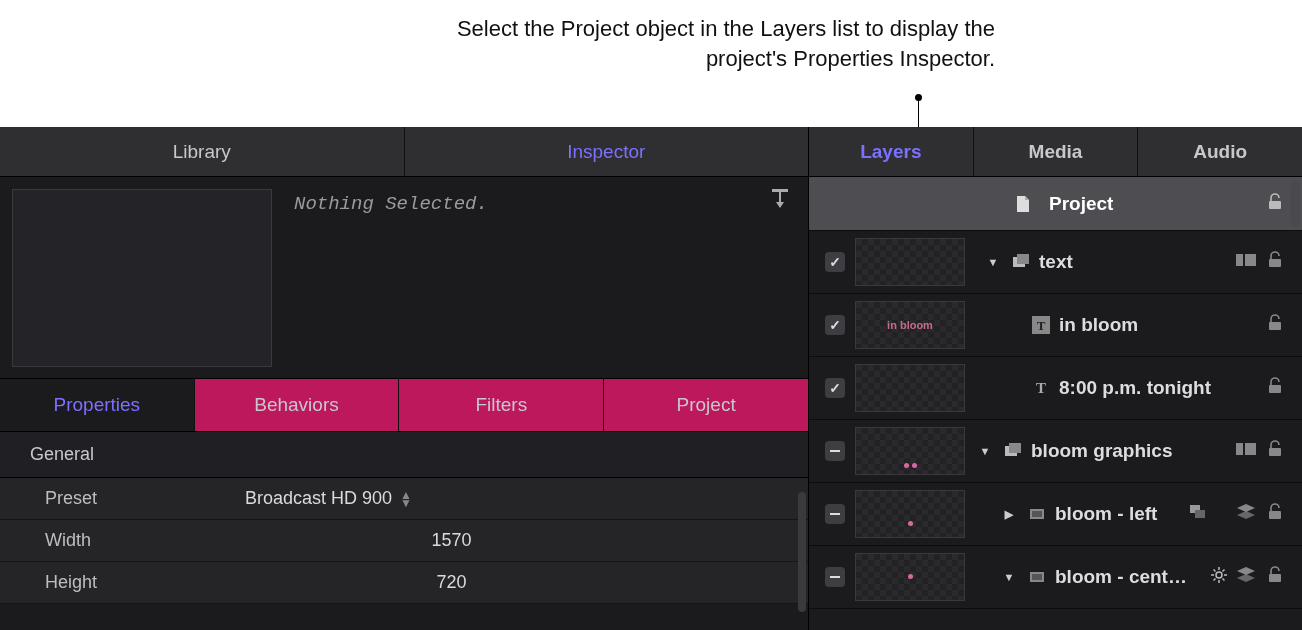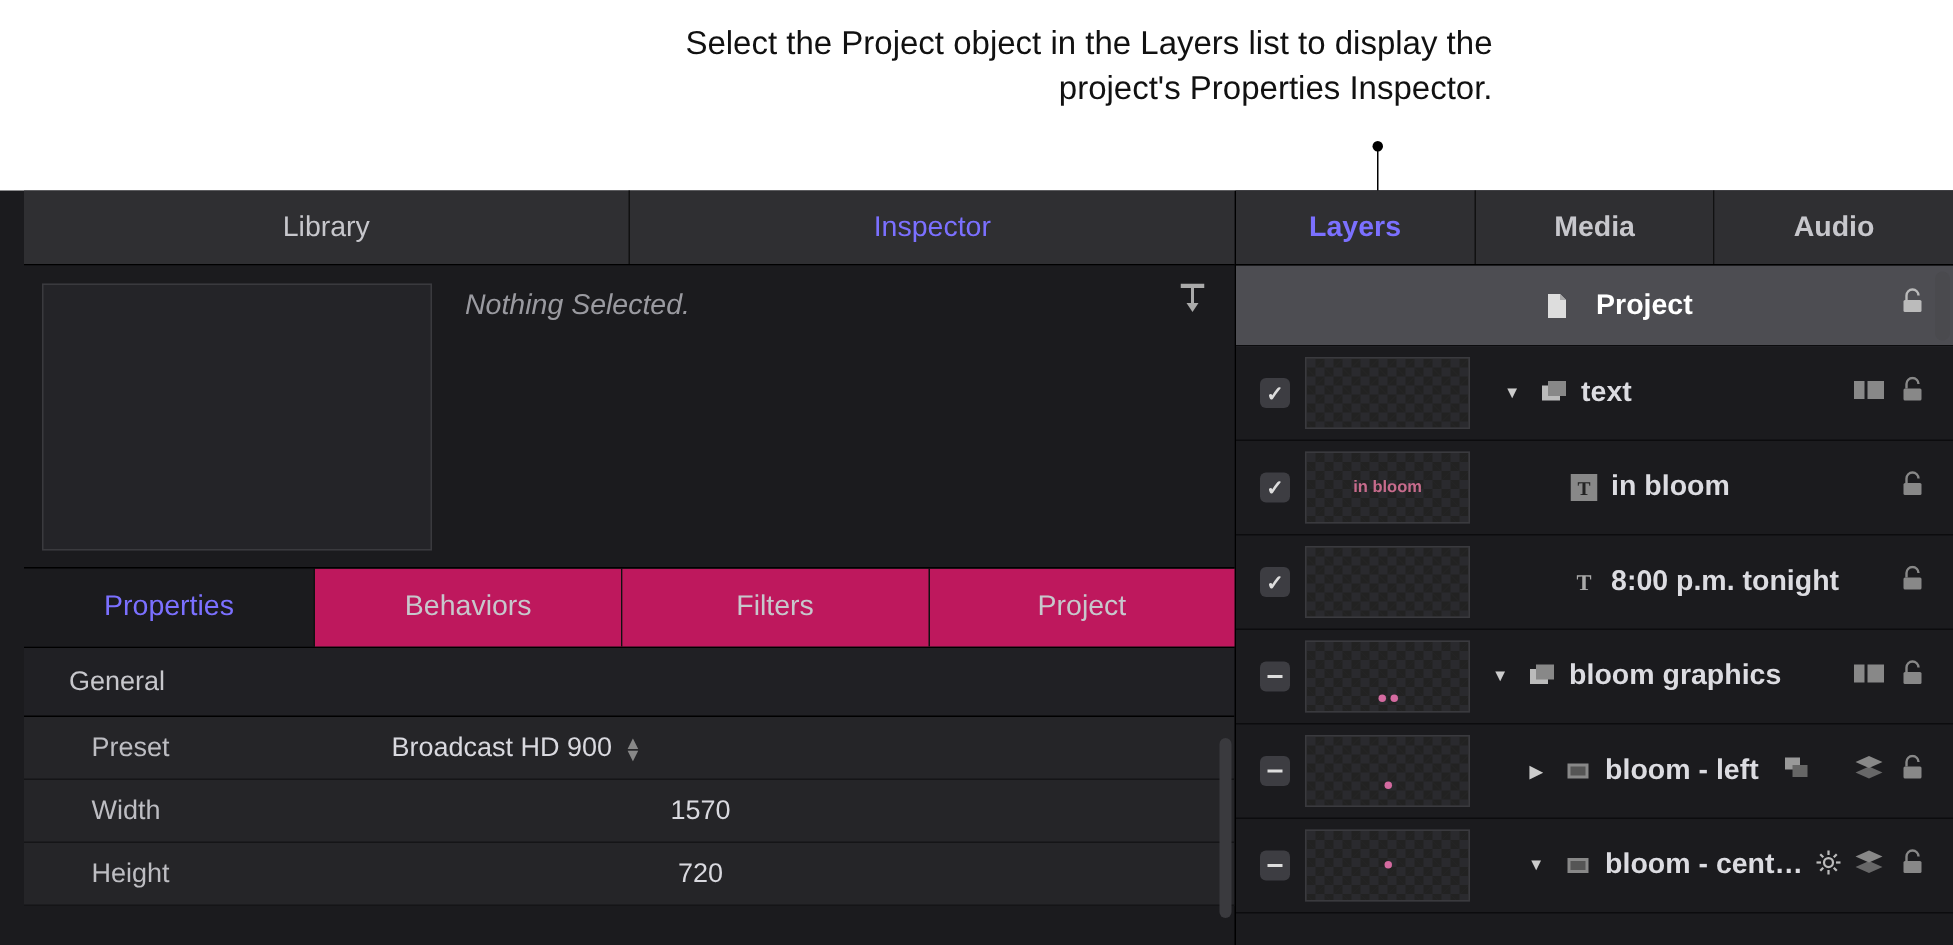--- a/index.html
+++ b/index.html
@@ -8,30 +8,30 @@
 
   
   .callout { position:absolute; left:455px; top:0px; width:540px; text-align:right; font-size:22px; line-height:1.35; color:#111;margin-top:14px; }
   .callout-line { position:absolute; width:1px; background:#000; left:918px; top:96px; height:112px; }
   .callout-line::after { content:""; position:absolute; left:-3px; top:-2px; width:7px; height:7px; background:#000; border-radius:50%; }
 
   
   .app { position:absolute; top:127px; left:0; width:1302px; height:503px; background:#1b1b1e; display:flex; color:#c7c7cc; }
 
   
-  .left-panel { width:809px; display:flex; flex-direction:column; border-right:1px solid #000;margin-left:16px; }
+  .left-panel { width:809px; display:flex; flex-direction:column; border-right:1px solid #000; }
 
   .tabbar { display:flex; height:50px; border-bottom:1px solid #000; }
   .tabbar .tab { flex:1; display:flex; align-items:center; justify-content:center; font-size:19px; background:#2f2f32; border-right:1px solid #111; cursor:pointer; }
   .tabbar .tab:last-child { border-right:none; }
   .tabbar .tab.active { color:#7b70ff; }
 
   .preview-row { display:flex; height:202px; background:#1b1b1e; border-bottom:1px solid #000; position:relative; }
   .preview-thumb { width:260px; height:178px; margin:12px; background:#242428; border:1px solid #3a3a3e; }
-  .nothing-selected { flex:1; padding:16px 10px; font-size:19px; font-style:italic; color:#9a9aa0; }
+  .nothing-selected { flex:1; padding:16px 10px; font-size:19px; font-style:italic; color:#9a9aa0;font-family:Liberation Mono, monospace; }
   .pin { position:absolute; right:20px; top:12px; color:#aaa; font-size:20px; cursor:pointer; }
   .pin svg { width:16px; height:22px; }
 
   .subtabs { display:flex; height:53px; border-bottom:1px solid #000; }
   .subtabs .tab { flex:1; display:flex; align-items:center; justify-content:center; font-size:19px; background:#be185d; border-right:1px solid #111; cursor:pointer; }
   .subtabs .tab:last-child { border-right:none; }
   .subtabs .tab:first-child { flex:0.95; }
   .subtabs .tab.active { color:#7b70ff; background:#1b1b1e; }
 
   .props-body { flex:1; overflow:auto; padding:0 0 0 0; position:relative; }

